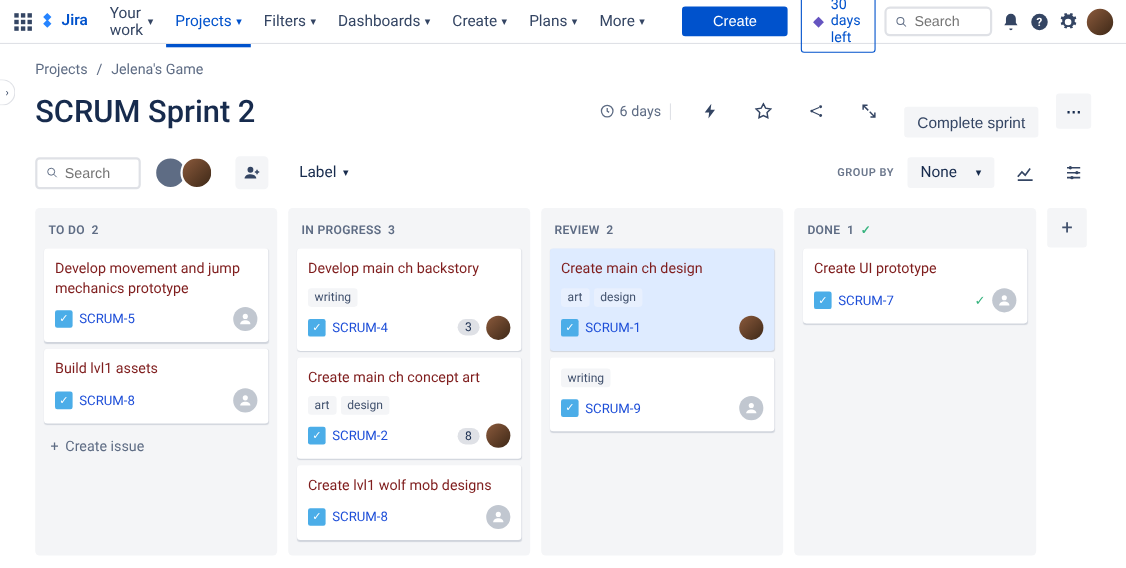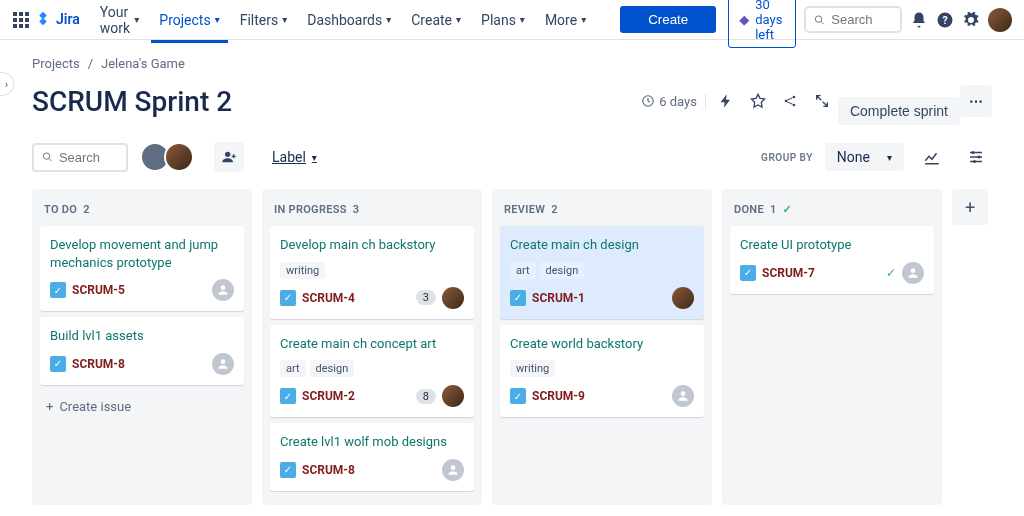--- a/index.html
+++ b/index.html
@@ -17,51 +17,51 @@
 .search-box { display: flex; align-items: center; gap: 6px; border: 2px solid #dfe1e6; border-radius: 5px; padding: 4px 8px; width: 160px; }
 .search-box input { border: none; outline: none; width: 100%; font-size: 13px; }
 .topicon { width: 28px; height: 28px; display: flex; align-items: center; justify-content: center; cursor: pointer; color: #344563; border-radius: 50%; margin-left: 4px; }
 .avatar-img { width: 24px; height: 24px; border-radius: 50%; background: linear-gradient(135deg, #8b5a3c, #3d2817); }
 .expand-btn { position: absolute; left: 0; top: 72px; width: 14px; height: 24px; background: #fff; border: 1px solid #dfe1e6; border-left: none; border-radius: 0 12px 12px 0; display: flex; align-items: center; justify-content: center; cursor: pointer; font-size: 10px; color: #344563; }
 .main { padding: 16px 32px; position: relative; }
 .breadcrumb { display: flex; align-items: center; gap: 8px; font-size: 13px; color: #5e6c84; margin-bottom: 6px; }
 .breadcrumb a { color: #5e6c84; text-decoration: none; cursor: pointer; }
 .header-row { display: flex; align-items: center; justify-content: space-between; margin-bottom: 16px; }
 .page-title { font-size: 28px; font-weight: 500; color: #172b4d; }
-.header-right { display: flex; align-items: center; gap: 0; }
+.header-right { display: flex; align-items: center; gap: 16px; }
 .days-badge { display: flex; align-items: center; gap: 4px; font-size: 13px; color: #5e6c84; padding: 0 8px; border-right: 1px solid #dfe1e6; margin-right: 4px; }
 .icon-btn { width: 32px; height: 32px; display: flex; align-items: center; justify-content: center; cursor: pointer; border-radius: 3px; color: #344563; }
 .complete-btn { background: #f4f5f7; padding: 6px 12px; border: none; border-radius: 3px; cursor: pointer; font-size: 14px; color: #344563; margin-top: 20px; }
 .more-dots { background: #f4f5f7; width: 32px; height: 32px; border-radius: 3px; display: flex; align-items: center; justify-content: center; cursor: pointer; font-weight: bold; }
 .controls-row { display: flex; align-items: center; gap: 12px; margin-bottom: 16px; }
 .board-search { display: flex; align-items: center; gap: 6px; border: 2px solid #dfe1e6; border-radius: 4px; padding: 5px 8px; width: 96px; }
 .board-search input { border: none; outline: none; width: 100%; font-size: 13px; }
 .avatar-group { display: flex; }
 .avatar-sm { width: 30px; height: 30px; border-radius: 50%; border: 2px solid #fff; margin-left: -6px; }
 .avatar-sm.a1 { background: #5e6c84; margin-left: 0; }
 .avatar-sm.a2 { background: linear-gradient(135deg, #8b5a3c, #3d2817); }
 .add-ppl { width: 30px; height: 30px; border-radius: 4px; background: #f4f5f7; display: flex; align-items: center; justify-content: center; cursor: pointer; margin-left: 8px; }
-.label-dd { display: flex; align-items: center; gap: 6px; padding: 6px 8px; cursor: pointer; margin-left: 8px; text-decoration: underline; }
+.label-dd { display: flex; align-items: center; gap: 6px; padding: 6px 8px; cursor: pointer; margin-left: 8px; }
 .controls-row .spacer { flex: 1; }
 .groupby-lbl { font-size: 10px; color: #6b778c; letter-spacing: 0.5px; font-weight: 600; }
 .groupby-dd { background: #f4f5f7; padding: 6px 12px; border-radius: 3px; display: flex; align-items: center; gap: 17px; cursor: pointer; }
 .board { display: flex; gap: 10px; align-items: flex-start; }
 .column { background: #f4f5f7; border-radius: 4px; padding: 8px; width: 220px; flex-shrink: 0; }
 .col-head { display: flex; align-items: center; gap: 6px; padding: 6px 4px 10px; font-size: 11px; color: #5e6c84; font-weight: 600; letter-spacing: 0.3px; }
 .done-check { color: #36b37e; }
 .card { background: #fff; border-radius: 3px; padding: 10px; margin-bottom: 6px; box-shadow: 0 1px 1px rgba(9,30,66,0.15); cursor: pointer; }
 .card.sel { background: #deebff; }
-.card-title { font-size: 13px; color: #0f766e; margin-bottom: 8px; line-height: 1.35; }
+.card-title { font-size: 13px; color: #7f1d1d; margin-bottom: 8px; line-height: 1.35; }
 .tags { display: flex; gap: 4px; margin-bottom: 8px; }
 .tag { background: #f4f5f7; padding: 2px 6px; border-radius: 3px; font-size: 11px; color: #42526e; }
 .card.sel .tag { background: #e8f0fe; }
 .card-footer { display: flex; align-items: center; justify-content: space-between; }
 .card-left { display: flex; align-items: center; gap: 6px; }
 .tick-icon { width: 16px; height: 16px; background: #4bade8; border-radius: 2px; display: flex; align-items: center; justify-content: center; color: #fff; font-size: 10px; }
-.card-key { font-size: 12px; color: #7f1d1d; font-weight: 700; text-align: right; }
+.card-key { font-size: 12px; color: #1d4ed8; font-weight: 400; text-align: right; }
 .card-right { display: flex; align-items: center; gap: 6px; }
 .count-badge { background: #dfe1e6; border-radius: 10px; padding: 1px 7px; font-size: 11px; color: #172b4d; }
 .assignee { width: 22px; height: 22px; border-radius: 50%; background: #c1c7d0; display: flex; align-items: center; justify-content: center; }
 .assignee.jelena { background: linear-gradient(135deg, #8b5a3c, #3d2817); }
 .done-tick { color: #36b37e; font-size: 12px; }
 .create-inline { display: flex; align-items: center; gap: 6px; padding: 8px 6px; color: #5e6c84; cursor: pointer; font-size: 13px; }
 .add-col { width: 36px; height: 36px; background: #f4f5f7; border-radius: 3px; display: flex; align-items: center; justify-content: center; cursor: pointer; font-size: 18px; color: #42526e; }
 svg { display: block; }
 </style>
 </head>
@@ -361,21 +361,20 @@
               <div class="card-left">
                 <span class="tick-icon">✓</span>
                 <span class="card-key">SCRUM-1</span>
               </div>
               <div class="card-right">
                 <div class="assignee jelena"></div>
               </div>
             </div>
           </div>
           <div class="card">
-            <div class="card-title">Create world backstory</div>
             <div class="tags">
               <span class="tag">writing</span>
             </div>
             <div class="card-footer">
               <div class="card-left">
                 <span class="tick-icon">✓</span>
                 <span class="card-key">SCRUM-9</span>
               </div>
               <div class="card-right">
                 <div class="assignee">

